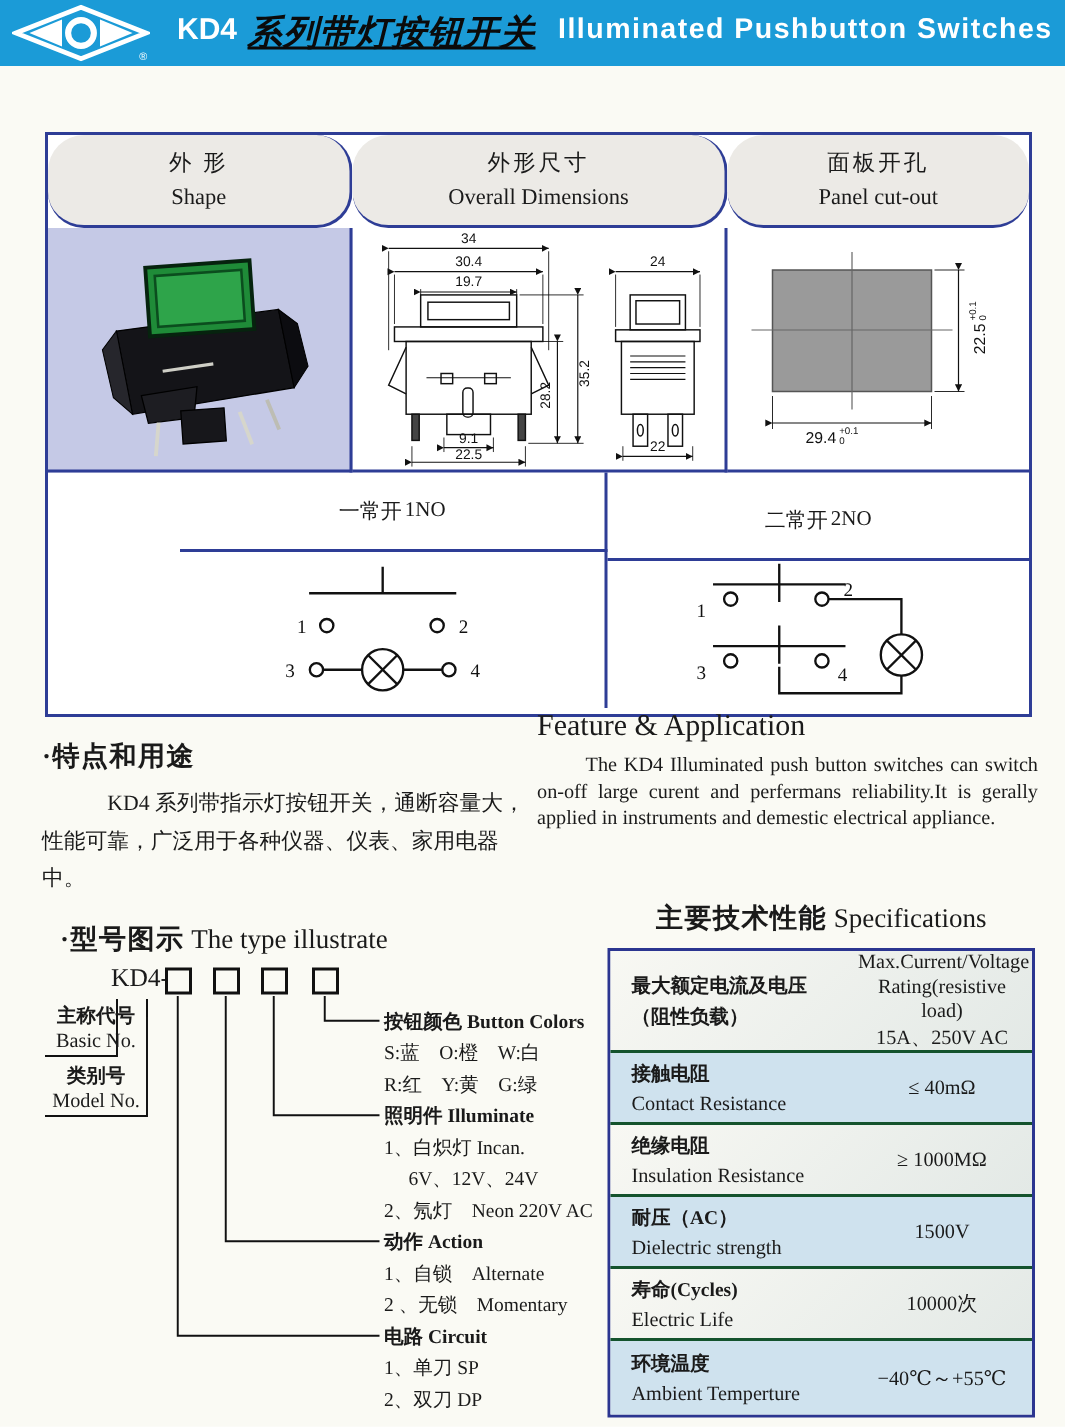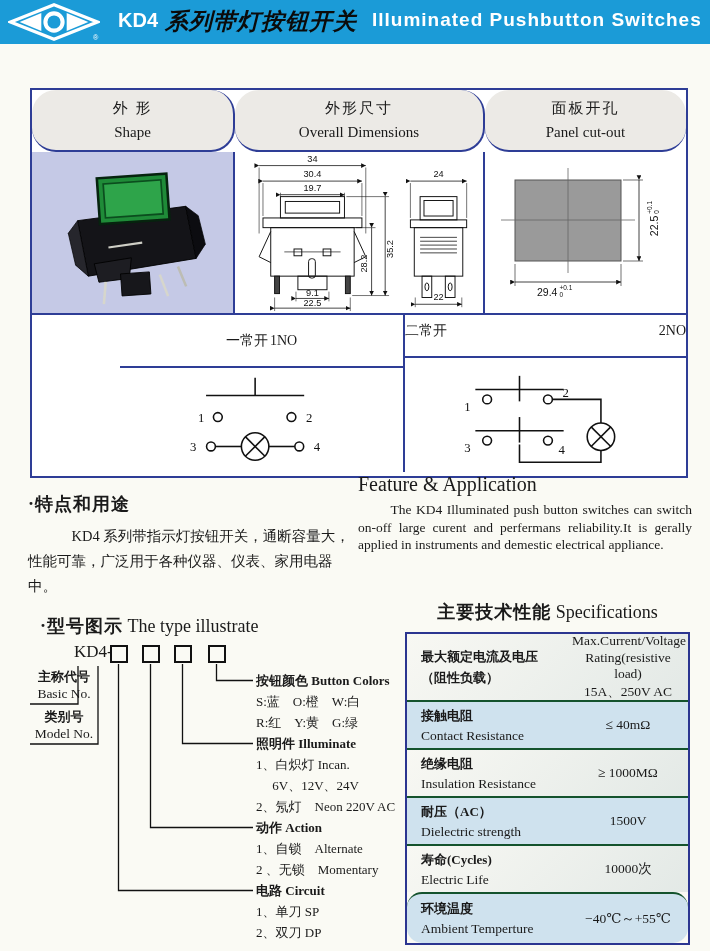--- a/index.html
+++ b/index.html
@@ -4,21 +4,21 @@
 <style>
   html,body{margin:0;padding:0;}
   .page{position:relative;width:710px;height:951px;background:#fafaf4;overflow:hidden;
         font-family:"Liberation Serif","DejaVu Serif",serif;color:#1a1a1a;}
   
   .topbar{position:absolute;left:0;top:0;width:710px;height:44px;background:#1b9bd7;}
   .topbar .logo{position:absolute;left:8px;top:3px;}
   .t-model{position:absolute;left:118px;top:9px;color:#fff;font-family:"Liberation Sans",sans-serif;
            font-size:20px;font-weight:bold;}
   .t-cn{position:absolute;left:165px;top:6px;color:#0b0b0b;font-size:23px;font-weight:bold;
-        font-style:italic;letter-spacing:1px;font-family:"Liberation Sans",sans-serif;}
+        font-style:italic;letter-spacing:1px;font-family:"Liberation Sans",sans-serif;text-decoration:underline;}
   .t-en{position:absolute;left:372px;top:9px;color:#fff;font-family:"Liberation Sans",sans-serif;
         font-size:19px;font-weight:bold;letter-spacing:1px;white-space:nowrap;}
   
   .ov{position:absolute;left:30px;top:88px;width:654px;height:386px;border:2px solid #2e3d96;background:#fff;}
   .cell{position:absolute;box-sizing:border-box;}
   .bR{border-right:2px solid #2e3d96;} .bB{border-bottom:2px solid #2e3d96;}
   .hcell{background:#eceae6;display:flex;flex-direction:column;align-items:center;justify-content:center;gap:6px;border-radius:24px;}
   .hcn{font-size:15px;letter-spacing:2px;} .hen{font-size:15px;}
   .ccell{display:flex;align-items:center;justify-content:center;}
   .diag-label{display:flex;flex-direction:column;align-items:center;justify-content:center;gap:10px;font-size:14px;}
@@ -228,21 +228,21 @@
           <span>0</span>
         </span>
       </div>
     </div>
 
 
     <div class="cell no-head bR bB" style="left:88px;top:225px;width:285px;height:53px;">
       <span>一常开</span>
       <span>1NO</span>
     </div>
-    <div class="cell no-head bB" style="left:373px;top:215px;width:281px;height:53px;justify-content:space-between;">
+    <div class="cell no-head bB" style="left:373px;top:231px;width:281px;height:53px;">
       <span>二常开</span>
       <span>2NO</span>
     </div>
 
     <div class="cell ccell bR" style="left:88px;top:278px;width:285px;height:104px;">
       <svg width="283" height="104" viewBox="0 0 283 106">
         <g stroke="#111" stroke-width="1.6" fill="none">
           <line x1="85" y1="28" x2="185" y2="28"></line>
           <line x1="135" y1="10" x2="135" y2="28"></line>
           <circle cx="97" cy="50" r="4.5"></circle>
@@ -390,21 +390,21 @@
     </div>
     <div class="srow odd" style="height:48px;">
       <div class="s-left">
         <span class="c">寿命(Cycles)</span>
         <span class="e">Electric Life</span>
       </div>
       <div class="s-right">
           <span>10000次</span>
         </div>
     </div>
-    <div class="srow even" style="flex:1;border-radius:15px;">
+    <div class="srow even" style="flex:1;">
       <div class="s-left">
         <span class="c">环境温度</span>
         <span class="e">Ambient Temperture</span>
       </div>
       <div class="s-right">
           <span>−40℃～+55℃</span>
         </div>
     </div>
   </div>
 

